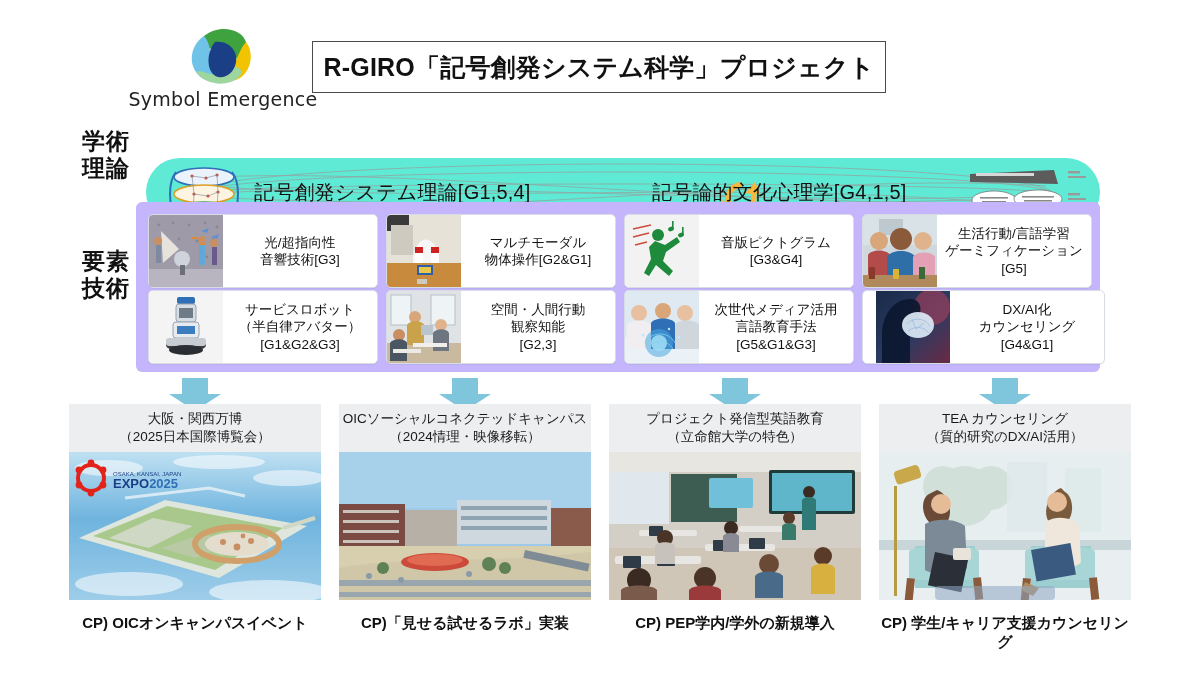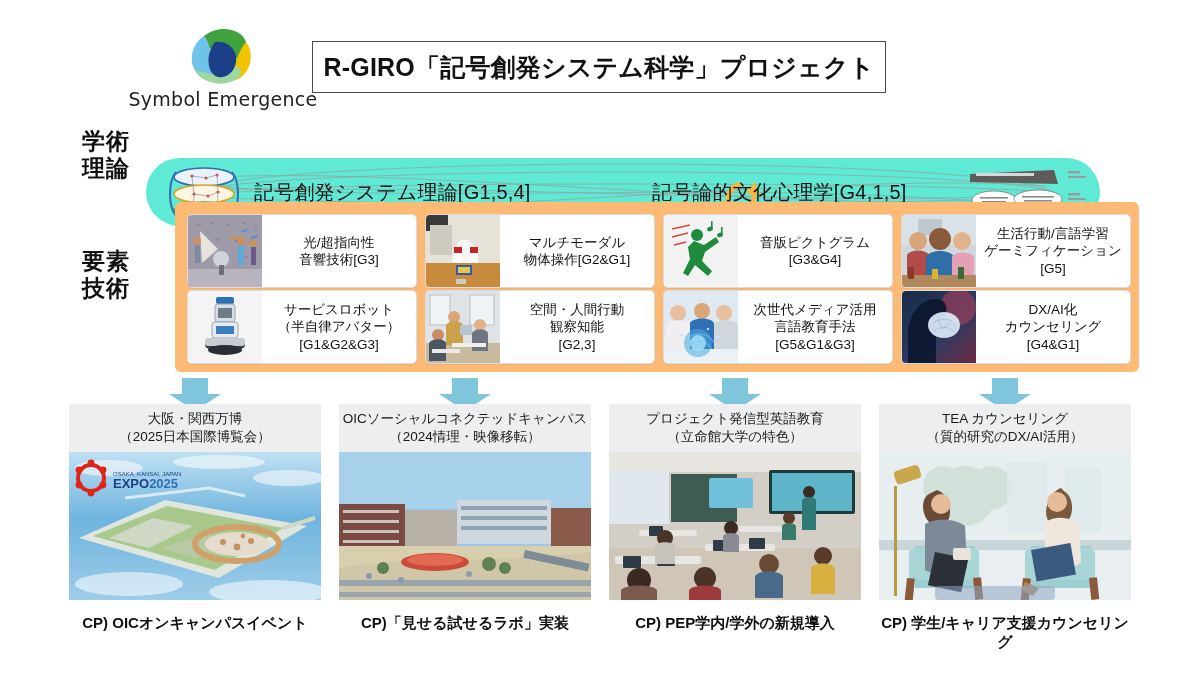--- a/index.html
+++ b/index.html
@@ -54,21 +54,21 @@
   #theory-l{left:108px;}
   #theory-r{left:506px;}
   .cycle-icon{position:absolute;left:572px;top:18px;width:46px;height:44px;}
 
   .mini-left{position:absolute;left:16px;top:8px;width:84px;height:56px;}
   .mini-right{position:absolute;left:800px;top:4px;width:150px;height:66px;}
 
   
   .tech-panel{
     position:absolute;left:136px;top:202px;width:964px;height:170px;
-    background:#fdba74;border-radius:6px;margin-left:39px;
+    background:#c4b5fd;border-radius:6px;
   }
   .tech-card{
     position:absolute;height:72px;background:#ffffff;
     border:1px solid #d8dde4;border-radius:5px;
     display:flex;align-items:stretch;overflow:hidden;
     box-shadow:0 1px 1px rgba(0,0,0,.05);
   }
   .tech-thumb{flex:0 0 74px;height:100%;position:relative;overflow:hidden;background:#e9eaec;}
   .tech-cap{
     flex:1 1 auto;display:flex;align-items:center;justify-content:center;
@@ -417,21 +417,21 @@
       </div>
       <div class="tech-cap">
         <div>
           <div>次世代メディア活用</div>
           <div>言語教育手法</div>
           <div>[G5&amp;G1&amp;G3]</div>
         </div>
       </div>
     </div>
 
-    <div class="tech-card" style="left:726px;top:88px;width:228px;">
+    <div class="tech-card" style="left:726px;top:88px;width:228px;padding-left:13px;">
       <div class="tech-thumb">
         <svg viewBox="0 0 74 72" width="74" height="72" preserveAspectRatio="none">
           <defs>
             <linearGradient id="bg-ai" x1="0" y1="0" x2="1" y2="1">
               <stop offset="0%" stop-color="#1a2a48"></stop>
                 <stop offset="55%" stop-color="#2b3b63"></stop>
                 <stop offset="100%" stop-color="#6a2a44"></stop>
             </linearGradient>
           </defs>
           <rect width="74" height="72" fill="url(#bg-ai)"></rect>

